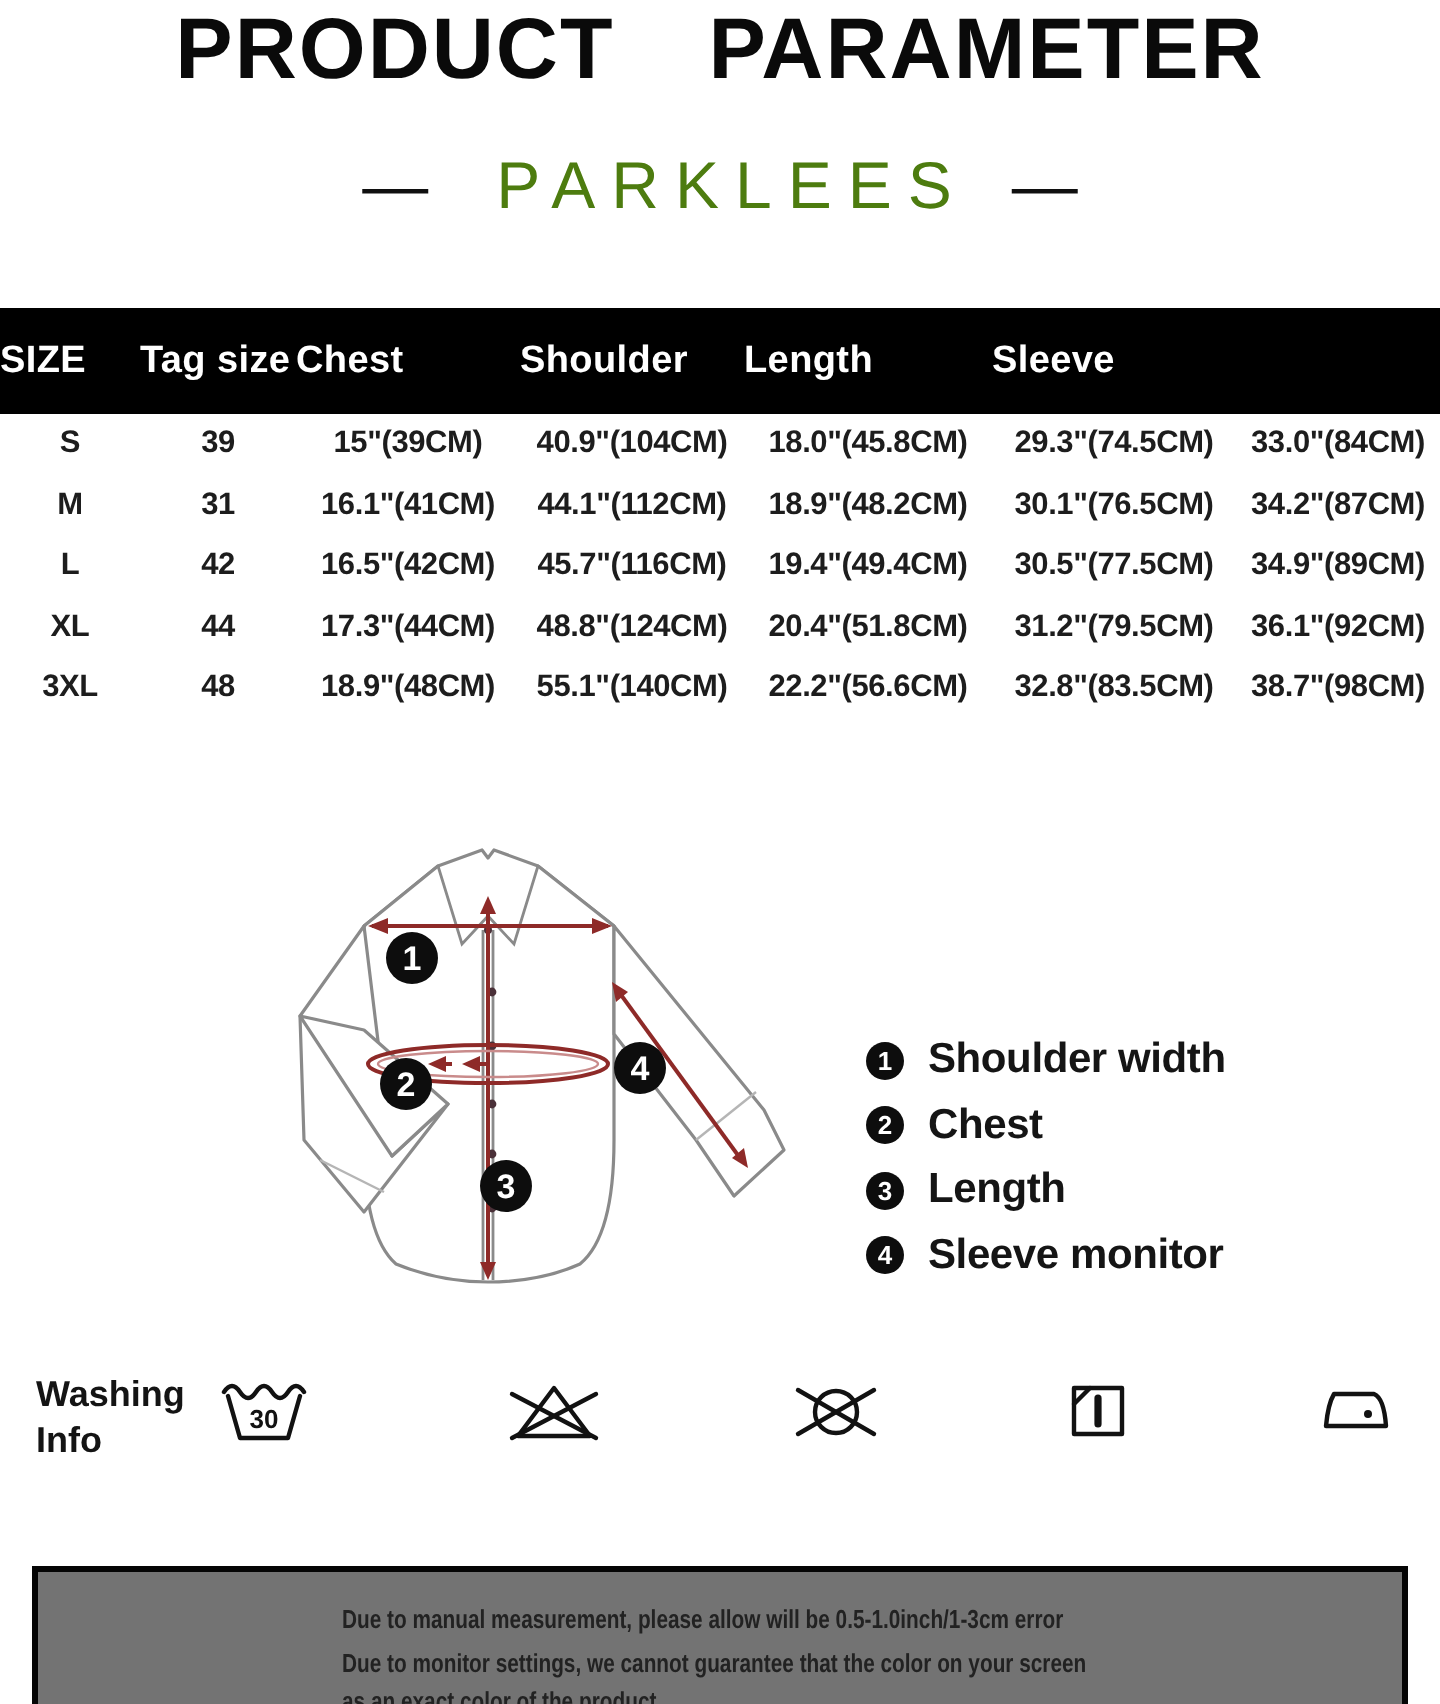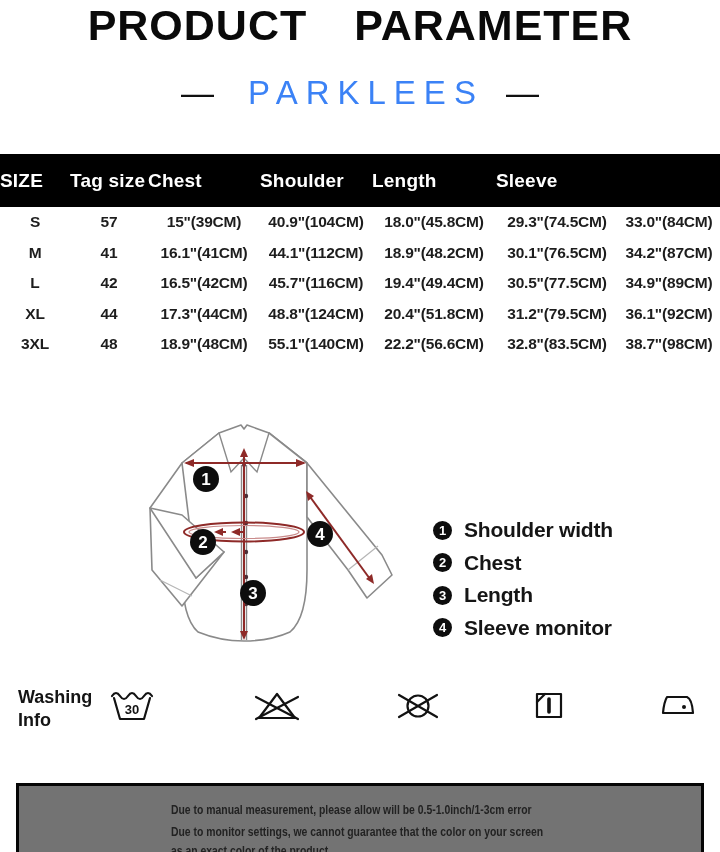--- a/index.html
+++ b/index.html
@@ -5,21 +5,21 @@
   html,body{margin:0;padding:0;background:#fff;}
   .page{position:relative;width:720px;height:852px;background:#ffffff;overflow:hidden;
         font-family:"Liberation Sans",sans-serif;color:#111;}
 
   
   .title{position:absolute;top:0;left:0;width:720px;text-align:center;
          font-size:43px;font-weight:bold;letter-spacing:1px;word-spacing:34px;
          line-height:50px;color:#0a0a0a;}
   .brand-row{position:absolute;top:74px;left:0;width:720px;display:flex;
              justify-content:center;align-items:center;gap:22px;}
-  .brand-name{font-size:33px;font-weight:400;letter-spacing:8px;color:#3b82f6;margin-left:12px;}
+  .brand-name{font-size:33px;font-weight:400;letter-spacing:8px;color:#4d7c0f;margin-left:12px;}
   .brand-dash{font-size:33px;color:#101010;}
 
   
   .grid7{display:grid;grid-template-columns:70px 78px 112px 112px 124px 122px 102px;}
   .thead{position:absolute;top:154px;left:0;width:720px;height:53px;background:var(--header-bg,#000);
          align-items:center;}
   .thead .th{color:#fff;font-size:19px;font-weight:bold;letter-spacing:.2px;}
   .tbody{position:absolute;top:207px;left:0;width:720px;}
   .trow{height:30.5px;align-items:center;}
   .trow .td{text-align:center;font-size:15.5px;font-weight:bold;color:#1d1d1d;letter-spacing:-0.2px;}
@@ -79,30 +79,30 @@
     <span class="th">Tag size</span>
     <span class="th">Chest</span>
     <span class="th">Shoulder</span>
     <span class="th">Length</span>
     <span class="th">Sleeve</span>
   </div>
 
   <div class="tbody">
     <div class="trow grid7">
       <span class="td">S</span>
-      <span class="td">57</span>
+      <span class="td">39</span>
       <span class="td">15"(39CM)</span>
       <span class="td">40.9"(104CM)</span>
       <span class="td">18.0"(45.8CM)</span>
       <span class="td">29.3"(74.5CM)</span>
       <span class="td">33.0"(84CM)</span>
     </div>
     <div class="trow grid7">
       <span class="td">M</span>
-      <span class="td">41</span>
+      <span class="td">31</span>
       <span class="td">16.1"(41CM)</span>
       <span class="td">44.1"(112CM)</span>
       <span class="td">18.9"(48.2CM)</span>
       <span class="td">30.1"(76.5CM)</span>
       <span class="td">34.2"(87CM)</span>
     </div>
     <div class="trow grid7">
       <span class="td">L</span>
       <span class="td">42</span>
       <span class="td">16.5"(42CM)</span>

